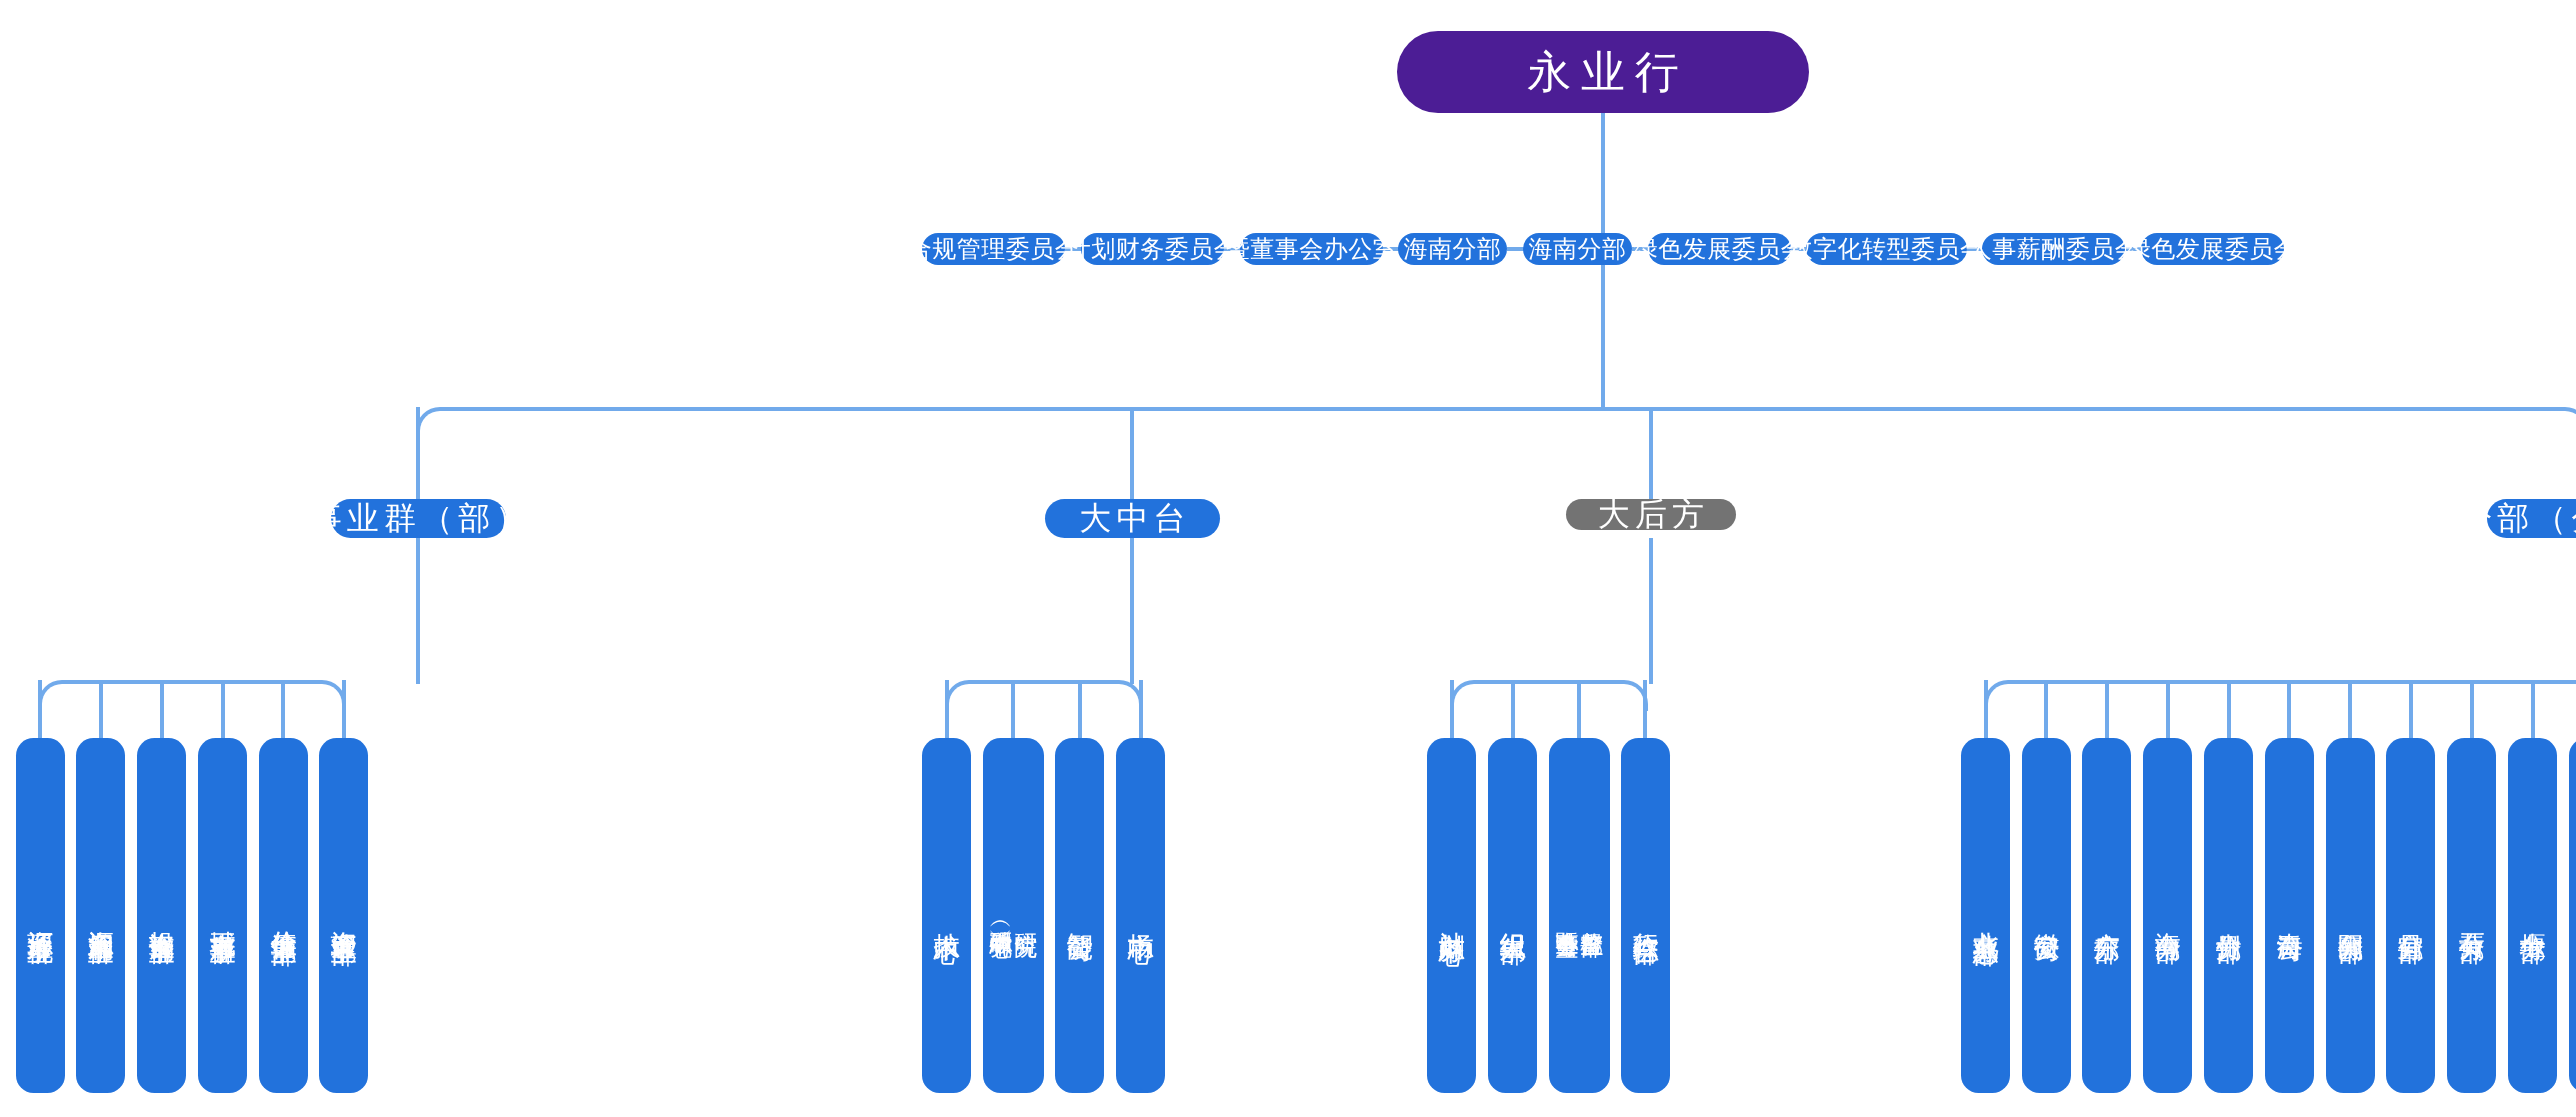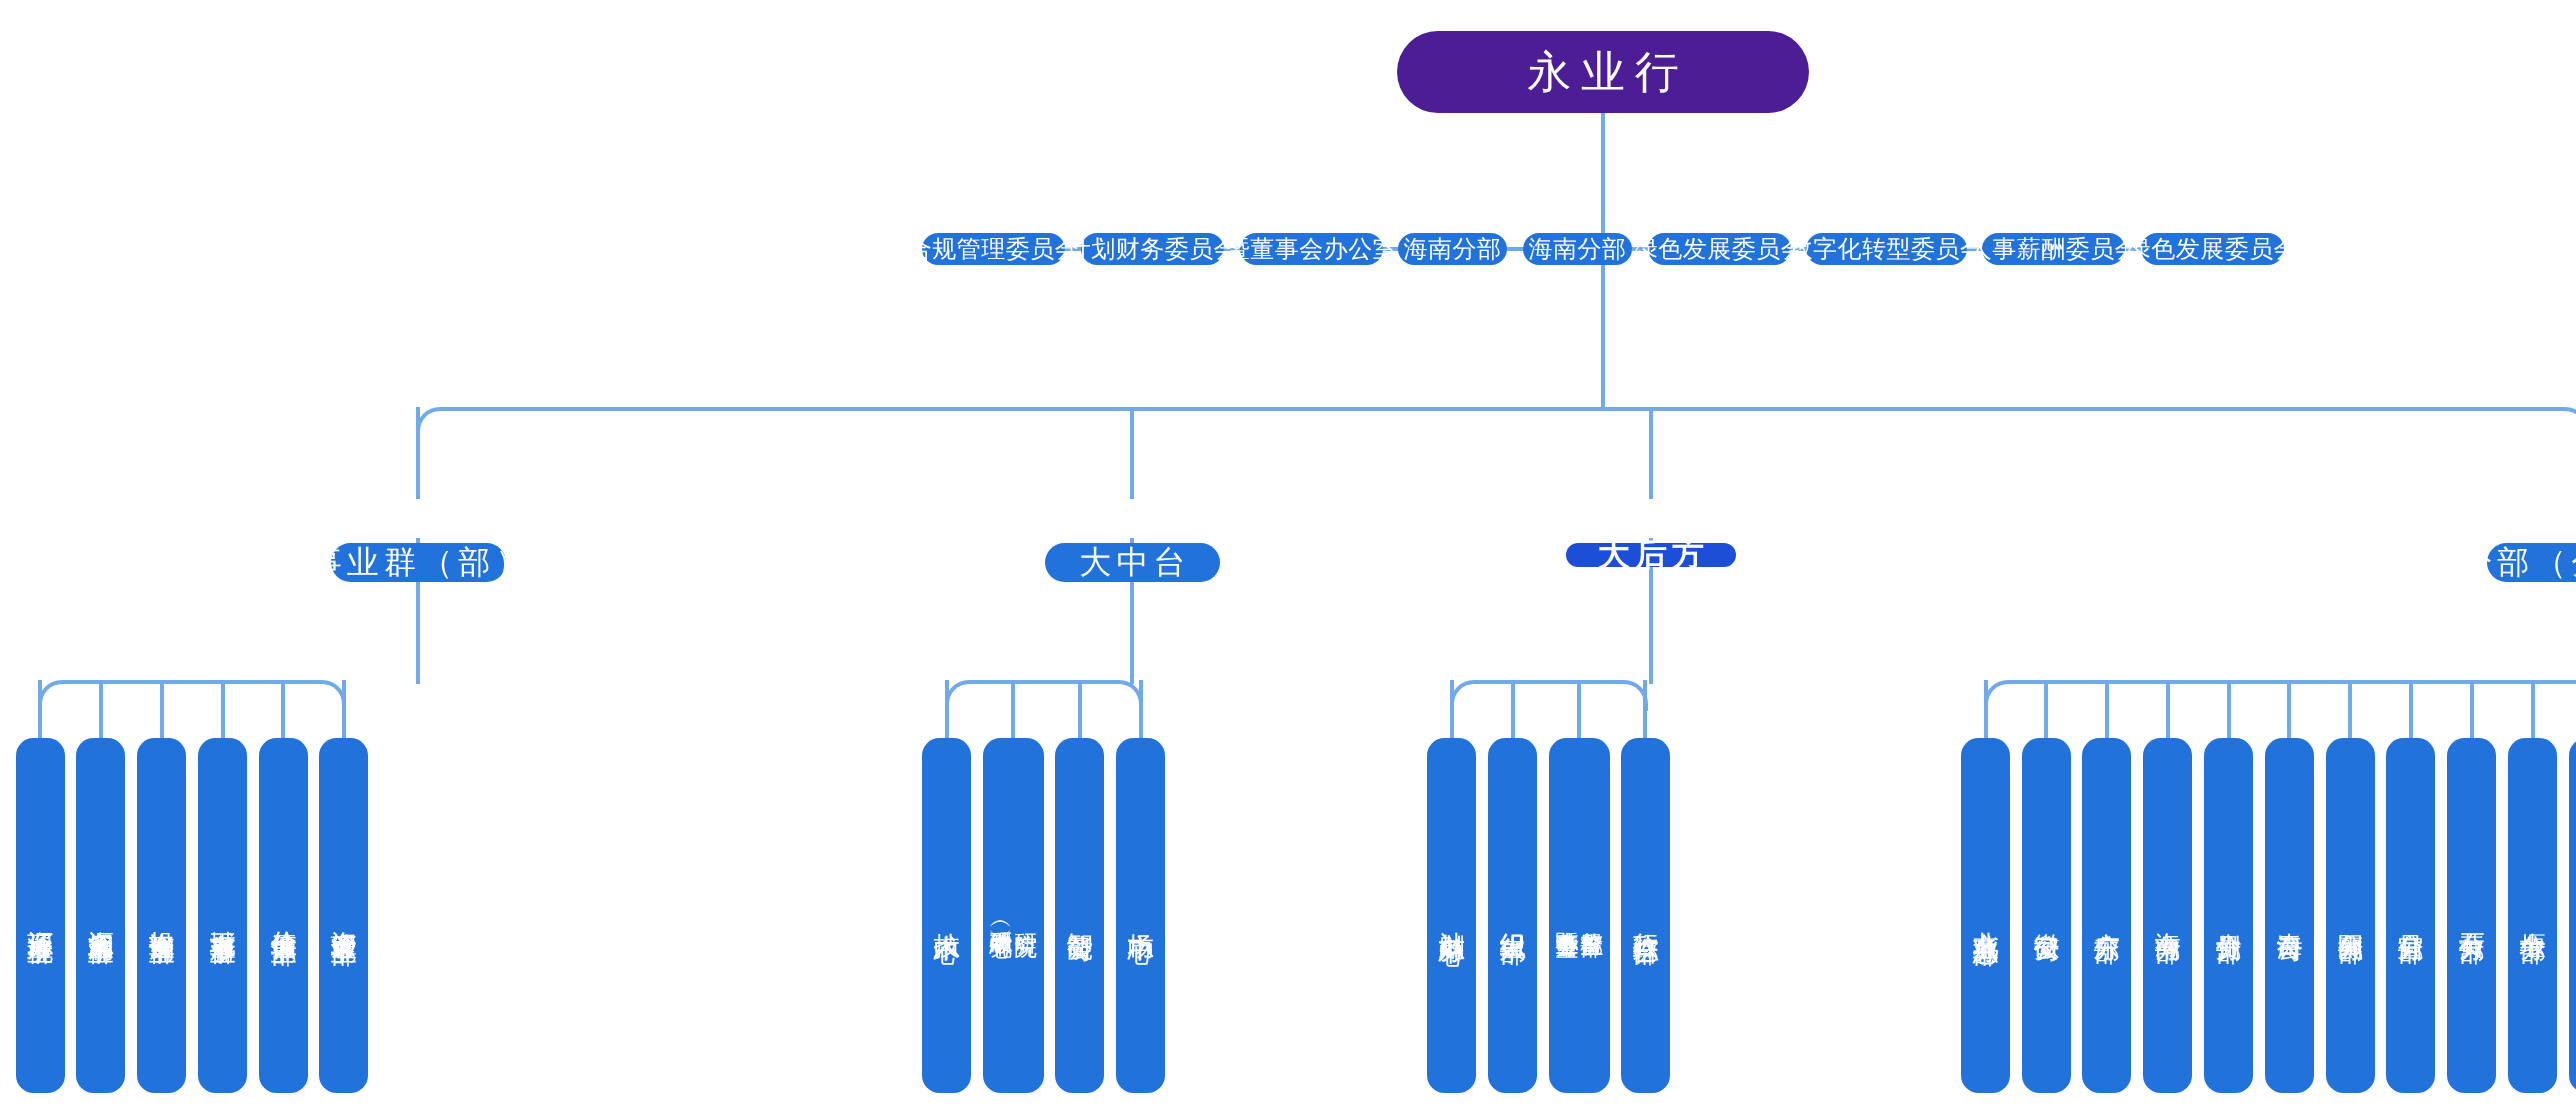--- a/index.html
+++ b/index.html
@@ -35,21 +35,20 @@
     letter-spacing:0.02em;
     white-space:nowrap;
   }
 
   .division{
     border-radius:24px;
     font-size:32px;
     letter-spacing:0.16em;
     text-indent:0.16em;
     white-space:nowrap;
-    margin-top:44px;
   }
 
   .leaf{
     border-radius:17.5px;
     font-size:26px;
     align-items:center;
     justify-content:center;
   }
   .leaf .vtext{
     writing-mode:vertical-rl;
@@ -140,21 +139,21 @@
       <div class="pill committee" style="left: 1523px; top: 233px; width: 109px; height: 32px; background: rgb(34, 114, 220); color: rgb(255, 255, 255);">海南分部</div>
       <div class="pill committee" style="left: 1648px; top: 233px; width: 143px; height: 32px; background: rgb(34, 114, 220); color: rgb(255, 255, 255);">绿色发展委员会</div>
       <div class="pill committee" style="left: 1806px; top: 233px; width: 161px; height: 32px; background: rgb(34, 114, 220); color: rgb(255, 255, 255);">数字化转型委员会</div>
       <div class="pill committee" style="left: 1982px; top: 233px; width: 143px; height: 32px; background: rgb(34, 114, 220); color: rgb(255, 255, 255);">人事薪酬委员会</div>
       <div class="pill committee" style="left: 2141px; top: 233px; width: 143px; height: 32px; background: rgb(34, 114, 220); color: rgb(255, 255, 255);">绿色发展委员会</div>
     </div>
 
   <div id="division-row">
       <div class="pill division" style="left: 331px; top: 499px; width: 175px; height: 39px; background: rgb(34, 114, 220); color: rgb(255, 255, 255);">事业群（部）</div>
       <div class="pill division" style="left: 1045px; top: 499px; width: 175px; height: 39px; background: rgb(34, 114, 220); color: rgb(255, 255, 255);">大中台</div>
-      <div class="pill division" style="left: 1566px; top: 499px; width: 170px; height: 24px; background: #1d4ed8; color: rgb(255, 255, 255); font-weight: bold;">大后方</div>
+      <div class="pill division" style="left: 1566px; top: 499px; width: 170px; height: 31px; background: #737373; color: rgb(255, 255, 255);">大后方</div>
       <div class="pill division" style="left: 2487px; top: 499px; width: 201px; height: 39px; background: rgb(34, 114, 220); color: rgb(255, 255, 255);">分部（分公司）</div>
     </div>
 
   <div id="leaf-row">
       <div class="pill leaf" style="left: 15.5px; top: 738px; width: 49px; height: 355px; background: rgb(34, 114, 220); color: rgb(255, 255, 255);">
         <span class="vtext">资源环境事业群</span>
       </div>
       <div class="pill leaf" style="left: 76px; top: 738px; width: 49px; height: 355px; background: rgb(34, 114, 220); color: rgb(255, 255, 255);">
         <span class="vtext">资源利用事业群</span>
       </div>

